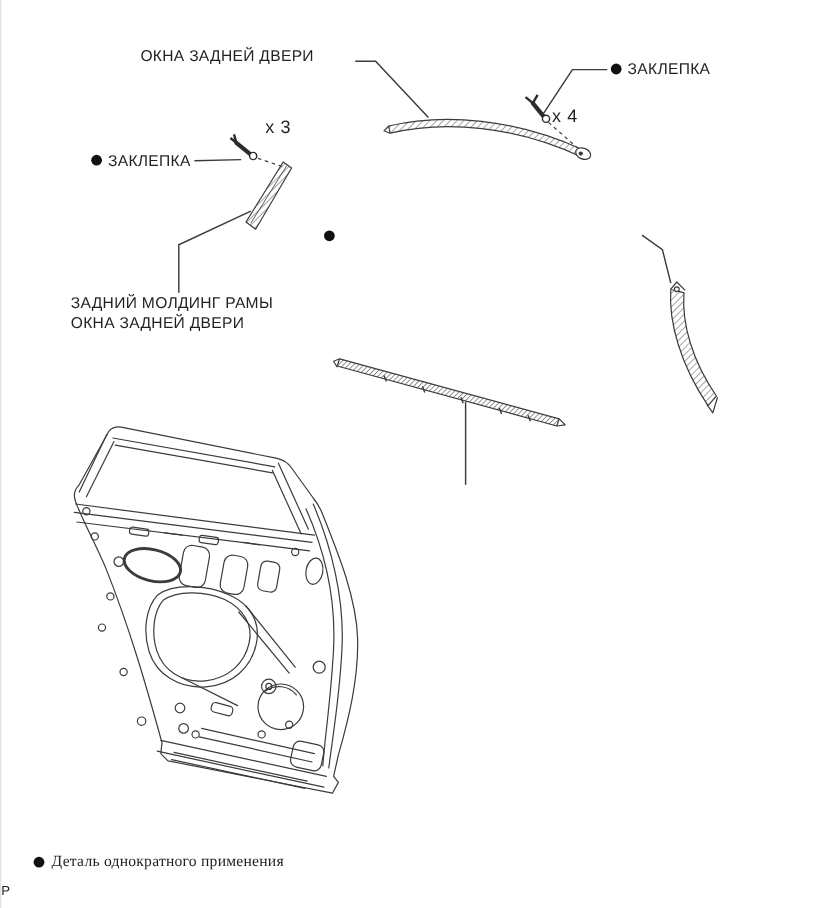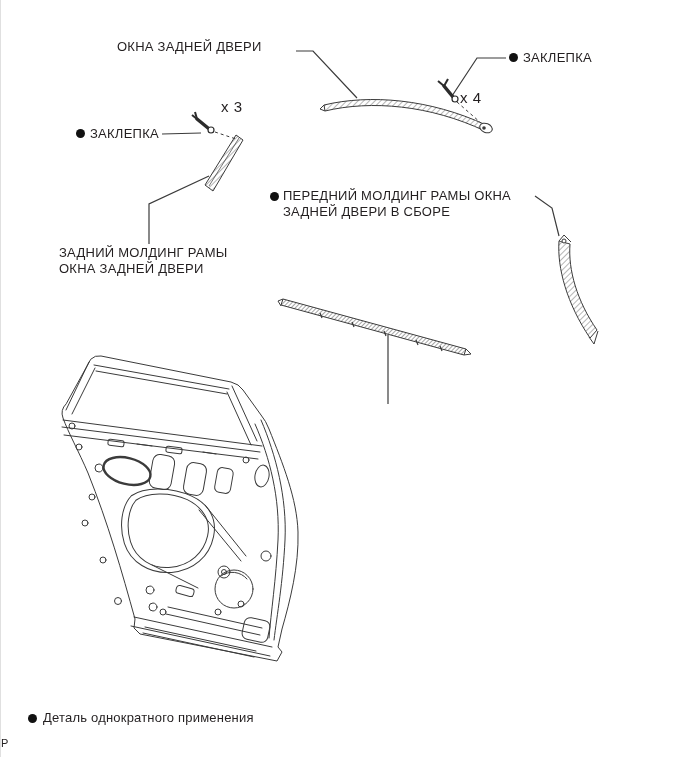--- a/index.html
+++ b/index.html
@@ -11,21 +11,21 @@
   svg.art{position:absolute;left:0;top:0;}
   .page-edge{position:absolute;left:0;top:0;width:1px;height:757px;background:#cfcfcf;opacity:.65;}
   .lbl{
     position:absolute;font-size:13px;line-height:16px;letter-spacing:.25px;
     white-space:nowrap;color:#231f20;
   }
   .qty{position:absolute;font-size:15px;letter-spacing:.5px;color:#231f20;white-space:nowrap;}
   .marker{
     position:absolute;width:9px;height:9px;border-radius:50%;background:#111;
   }
-  .footnote{font-size:13px;letter-spacing:.2px;}
+  .footnote{font-size:13px;letter-spacing:.2px;font-family:Liberation Serif, serif;}
   .corner{position:absolute;font-size:11px;color:#231f20;}
 </style>
 </head>
 <body>
 
 <div id="stage">
 
   <div class="page-edge"></div>
 
   <svg class="art" width="690" height="757" viewBox="0 0 690 757">
@@ -165,24 +165,20 @@
   <span class="marker" style="left:76px;top:129px"></span>
   <div class="lbl" style="left:90px;top:126px">ЗАКЛЕПКА</div>
   <div class="qty" style="left:221px;top:98px">x 3</div>
 
   <div class="lbl" style="left:59px;top:245px">
     <div>ЗАДНИЙ МОЛДИНГ РАМЫ</div>
     <div>ОКНА ЗАДНЕЙ ДВЕРИ</div>
   </div>
 
   <span class="marker" style="left:270px;top:192px"></span>
-  <div class="lbl" style="left:283px;top:188px">
-    <div>ПЕРЕДНИЙ МОЛДИНГ РАМЫ ОКНА</div>
-    <div>ЗАДНЕЙ ДВЕРИ В СБОРЕ</div>
-  </div>
 
 
   <span class="marker" style="left:28px;top:714px"></span>
   <div class="lbl footnote" style="left:43px;top:710px">Деталь однократного применения</div>
 
   <div class="corner" style="left:1px;top:737px">P</div>
 
 </div>
 
 </body></html>

